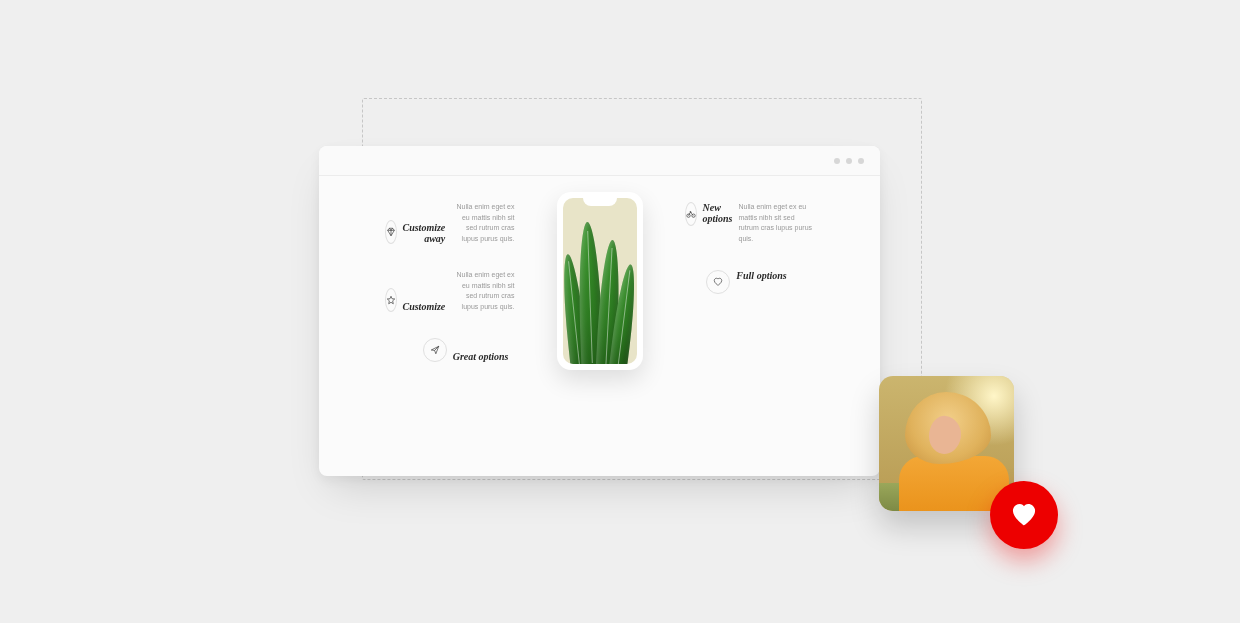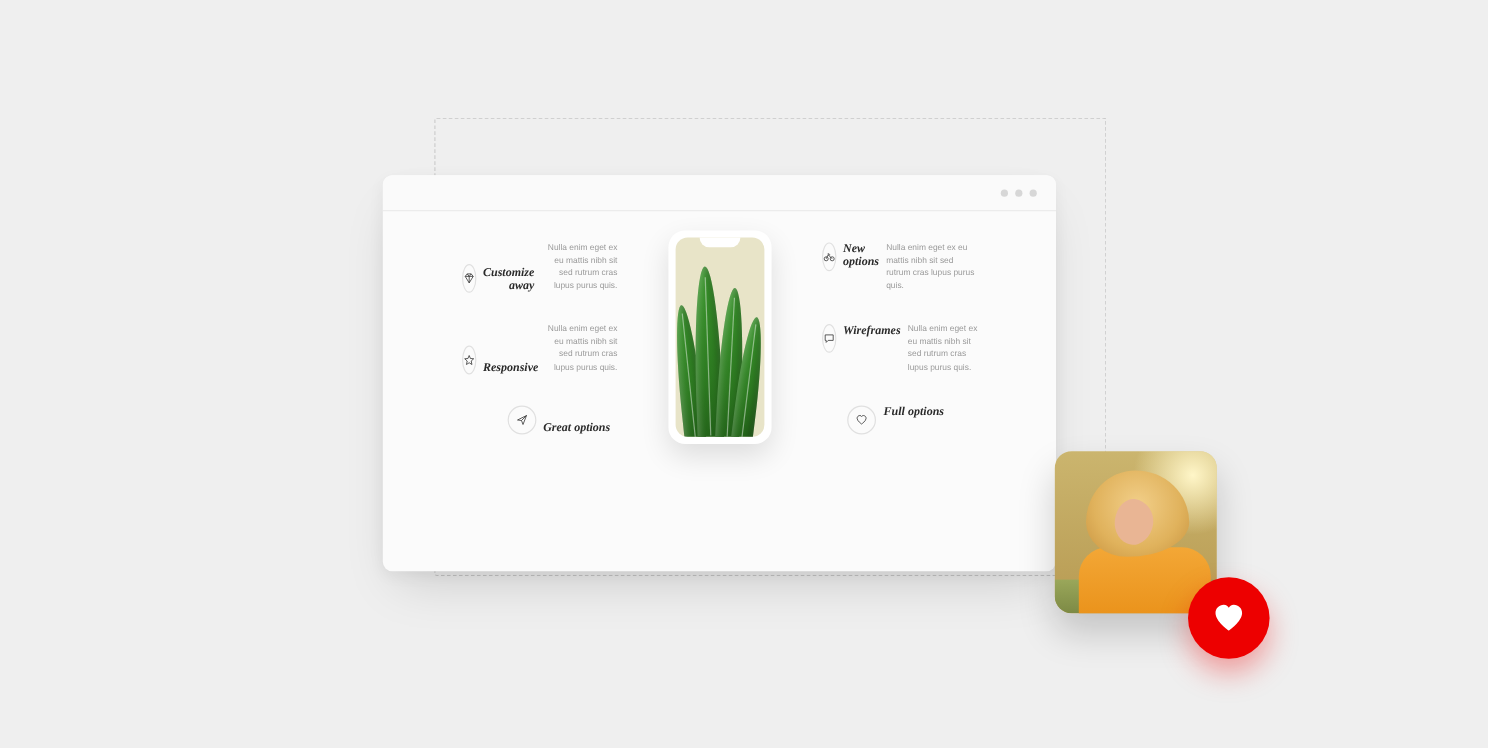--- a/index.html
+++ b/index.html
@@ -173,21 +173,21 @@
         </span>
         <span class="feature-title">Customize away</span>
         <span class="feature-desc">Nulla enim eget ex eu mattis nibh sit sed rutrum cras lupus purus quis.</span>
       </div>
       <div class="feature">
         <span class="icon-circle">
           <svg viewBox="0 0 24 24">
               <path d="M12 3 L14.5 9 L21 9.5 L16 14 L17.5 21 L12 17.5 L6.5 21 L8 14 L3 9.5 L9.5 9 Z"></path>
             </svg>
         </span>
-        <span class="feature-title">Responsive</span>
+        <span class="feature-title">Customize</span>
         <span class="feature-desc">Nulla enim eget ex eu mattis nibh sit sed rutrum cras lupus purus quis.</span>
       </div>
       <div class="feature">
         <span class="icon-circle">
           <svg viewBox="0 0 24 24">
               <path d="M3 12 L21 3 L14 21 L11 13 Z M11 13 L21 3"></path>
             </svg>
         </span>
         <span class="feature-title">Great options</span>
         <span class="feature-desc"></span>
@@ -214,29 +214,20 @@
               <circle cx="18" cy="16" r="4"></circle>
               <path d="M6 16 L10 8 H14 M10 8 L18 16 M9 6 H12"></path>
             </svg>
         </span>
         <span class="feature-title">New options</span>
         <span class="feature-desc">Nulla enim eget ex eu mattis nibh sit sed rutrum cras lupus purus quis.</span>
       </div>
       <div class="feature">
         <span class="icon-circle">
           <svg viewBox="0 0 24 24">
-              <path d="M4 5 H20 V16 H10 L6 20 V16 H4 Z"></path>
-            </svg>
-        </span>
-        <span class="feature-title">Wireframes</span>
-        <span class="feature-desc">Nulla enim eget ex eu mattis nibh sit sed rutrum cras lupus purus quis.</span>
-      </div>
-      <div class="feature">
-        <span class="icon-circle">
-          <svg viewBox="0 0 24 24">
               <path d="M12 20 C12 20 3 14 3 8.5 C3 5.5 5.5 3 8.5 3 C10.3 3 11.5 4 12 5 C12.5 4 13.7 3 15.5 3 C18.5 3 21 5.5 21 8.5 C21 14 12 20 12 20 Z"></path>
             </svg>
         </span>
         <span class="feature-title">Full options</span>
         <span class="feature-desc"></span>
       </div>
     </div>
 
   </div>
 </div>

